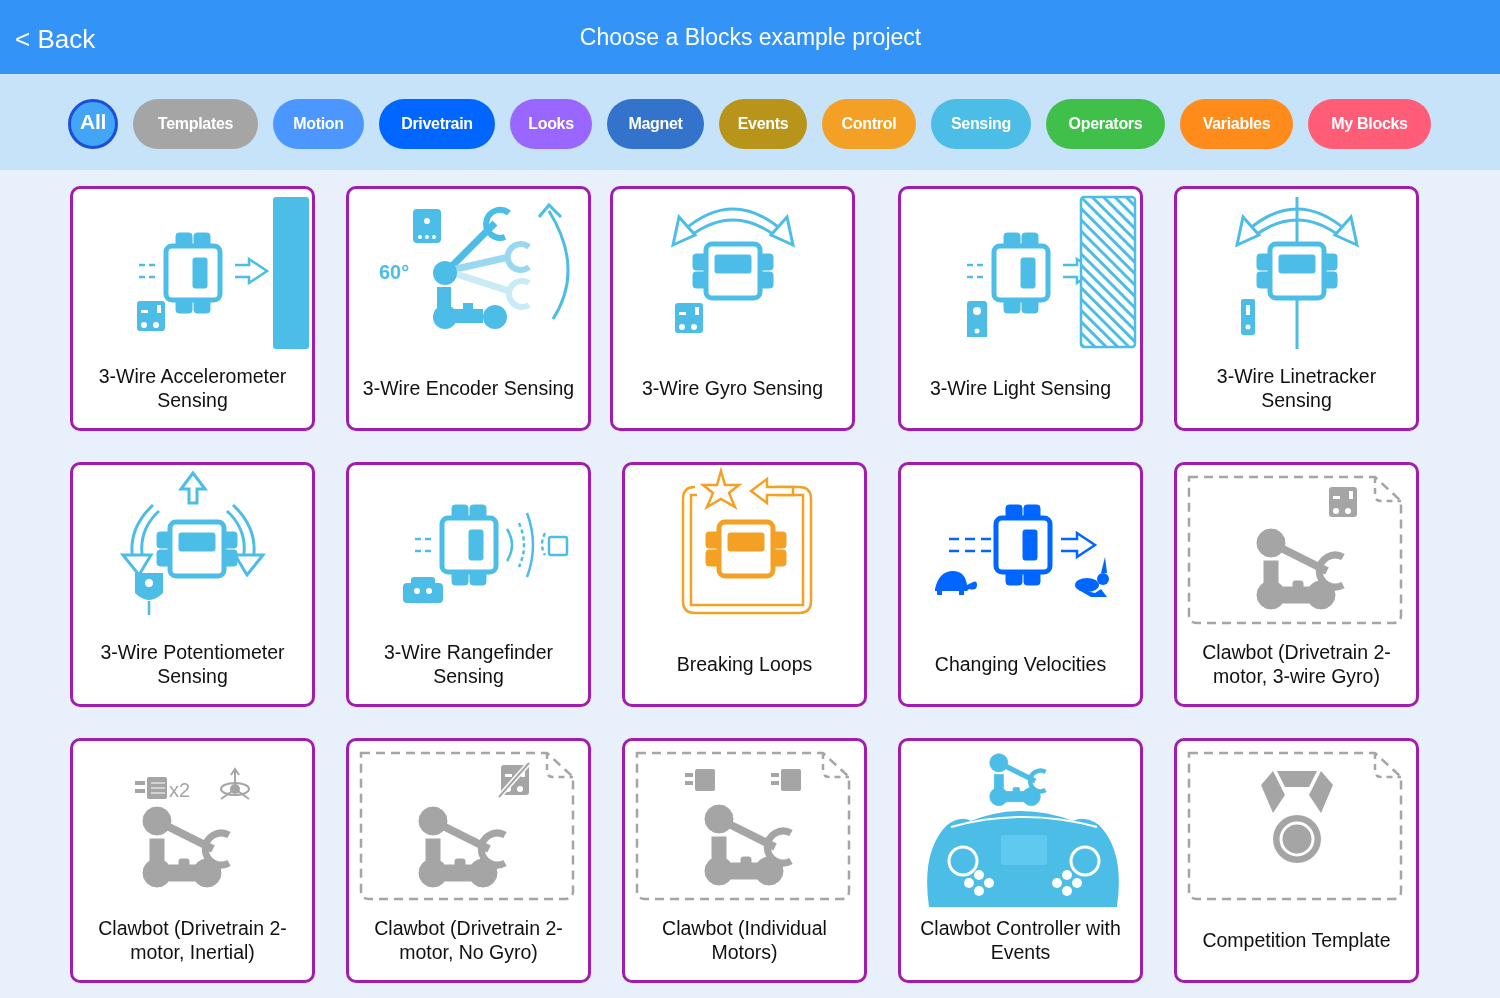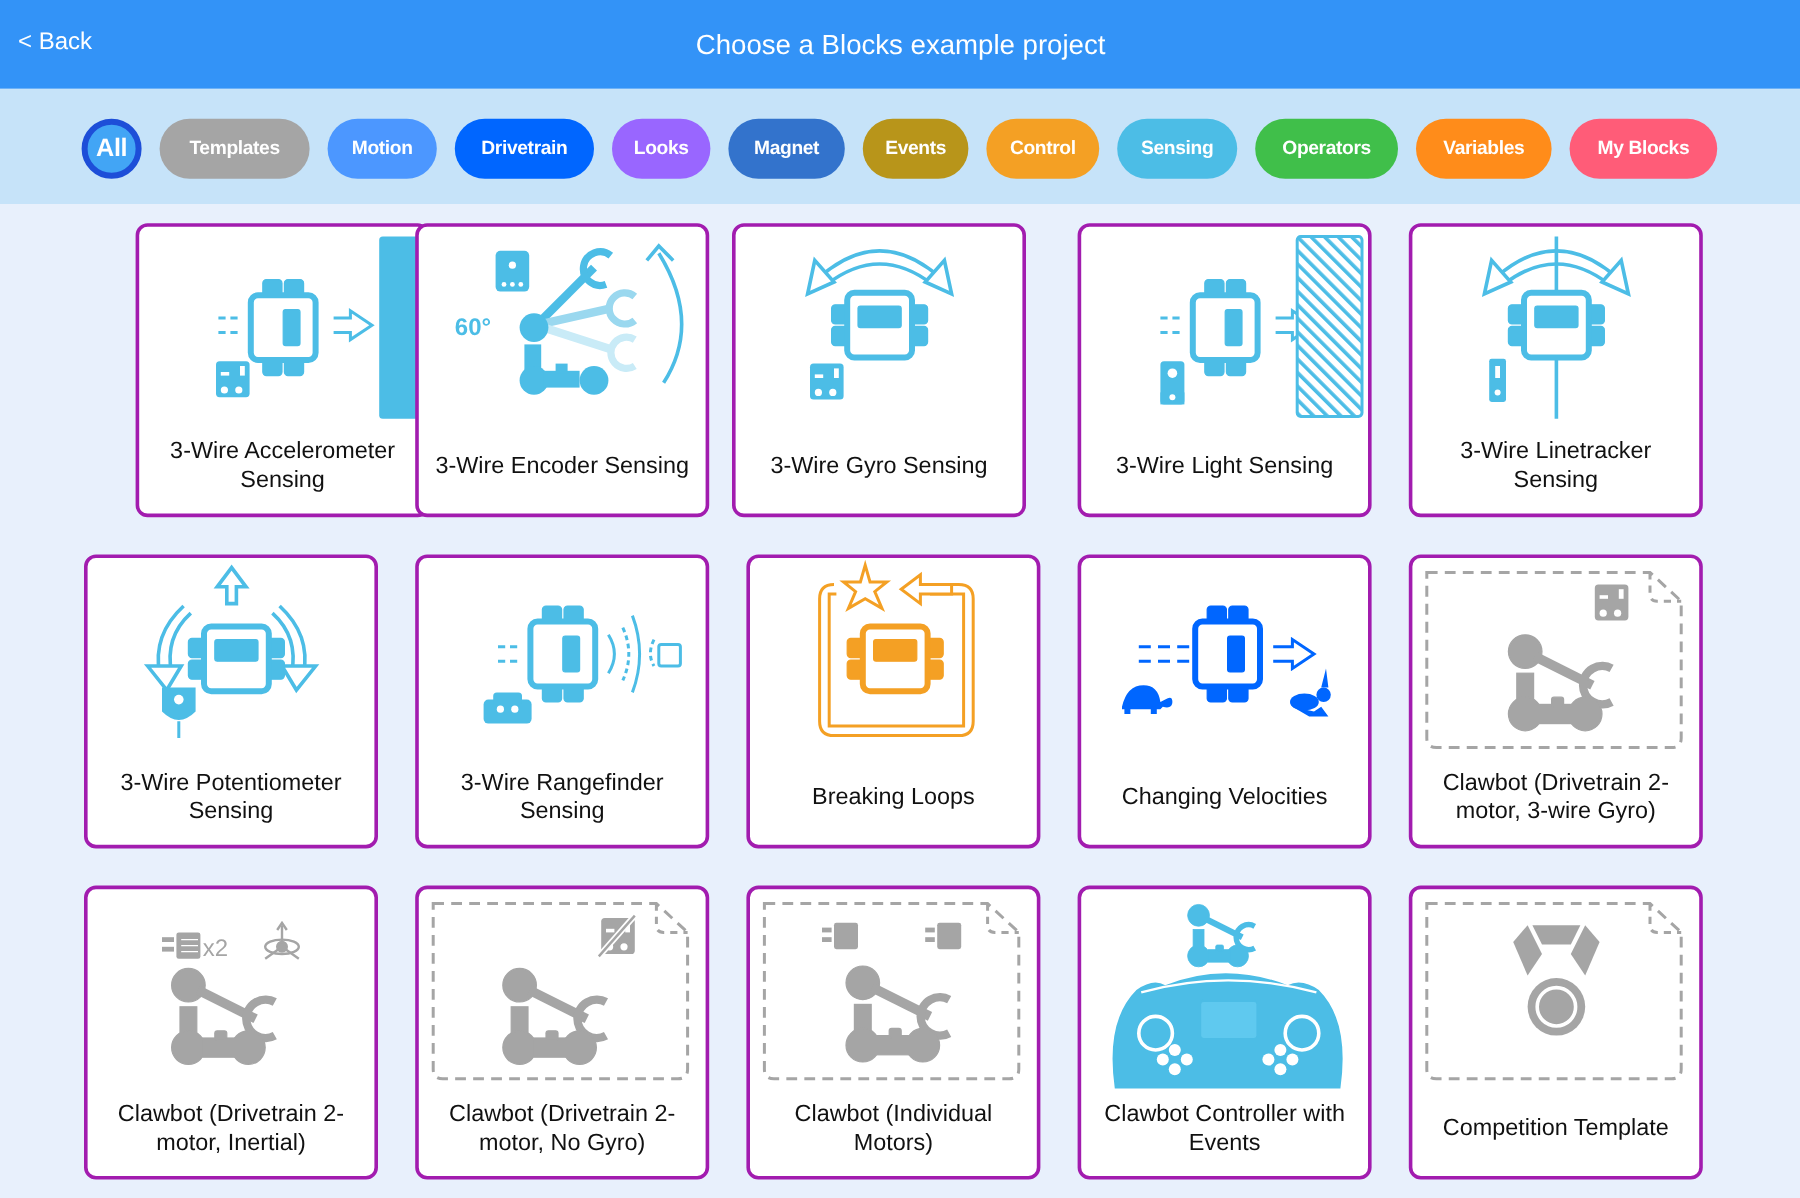--- a/index.html
+++ b/index.html
@@ -1,23 +1,23 @@
 <!DOCTYPE html>
 <html><head>
 <meta charset="utf-8">
 <style>
   * { box-sizing: border-box; margin: 0; padding: 0; }
   html, body { width: 1500px; height: 998px; overflow: hidden; }
   body { font-family: "Liberation Sans", "DejaVu Sans", sans-serif; background: #e8f0fc; position: relative; }
   .header { position: absolute; left: 0; top: 0; width: 1500px; height: 74px; background: #3393f7; color: #fff; }
-  .back { position: absolute; left: 15px; top: 24px; font-size: 20px; color: #fff; cursor: pointer; }
+  .back { position: absolute; left: 15px; top: 24px; font-size: 26px; color: #fff; cursor: pointer; }
   .title { position: absolute; left: 0; right: 12px; top: 24px; text-align: center; font-size: 23px; color: #fff; padding-left: 13px; }
   .filterbar { position: absolute; left: 0; top: 74px; width: 1500px; height: 96px; background: #c6e3f9; }
   .chip { position: absolute; top: 25px; height: 50px; border-radius: 25px; color: #fff; font-weight: bold; font-size: 16px; line-height: 50px; text-align: center; cursor: pointer; letter-spacing: -0.3px; }
-  .chip.sel { border: 5px solid #1d4ed8; line-height: 40px; }
+  .chip.sel { border: 3px solid #1d4ed8; line-height: 40px; }
   .card { position: absolute; width: 245px; height: 245px; background: #fff; border: 3px solid #a21caf; border-radius: 10px; cursor: pointer; }
   .card .label { position: absolute; left: 8px; right: 8px; bottom: 14px; height: 52px; display: flex; align-items: center; justify-content: center; text-align: center; font-size: 19.5px; line-height: 24px; color: #111; }
   .card svg { position: absolute; left: 0; top: 0; }
 </style>
 </head>
 <body>
 
 <div class="header">
   <div class="back">&lt; Back</div>
   <div class="title">Choose a Blocks example project</div>
@@ -77,21 +77,21 @@
       <rect x="-10" y="-5" width="7" height="3" fill="#fff"></rect>
         <rect x="6" y="-10" width="4" height="8" fill="#fff"></rect>
     </g>
     <g id="docframe">
       <path d="M12,12 L198,12 L224,36 L224,150 Q224,158 216,158 L20,158 Q12,158 12,150 Z" fill="none" stroke="#a5a5a5" stroke-width="2.5" stroke-dasharray="9,6"></path>
       <path d="M198,12 L198,30 Q198,36 204,36 L224,36" fill="none" stroke="#a5a5a5" stroke-width="2.5" stroke-dasharray="6,5"></path>
     </g>
   </defs>
 </svg>
 
-<div class="card" style="left:70px;top:186px;margin-left:43px;">
+<div class="card" style="left:70px;top:186px;">
   <svg width="245" height="170">
     <g fill="#4cbde6" stroke="#4cbde6" transform="translate(120,84)">
         <use href="#robotSide"></use>
       </g>
     <g stroke="#4cbde6" stroke-width="2.5" fill="none">
         <line x1="66" y1="76" x2="72" y2="76"></line>
         <line x1="76" y1="76" x2="82" y2="76"></line>
         <line x1="66" y1="88" x2="72" y2="88"></line>
         <line x1="76" y1="88" x2="82" y2="88"></line>
     <path d="M162,76 L176,76 L176,70 L194,82 L176,94 L176,88 L162,88"></path>

